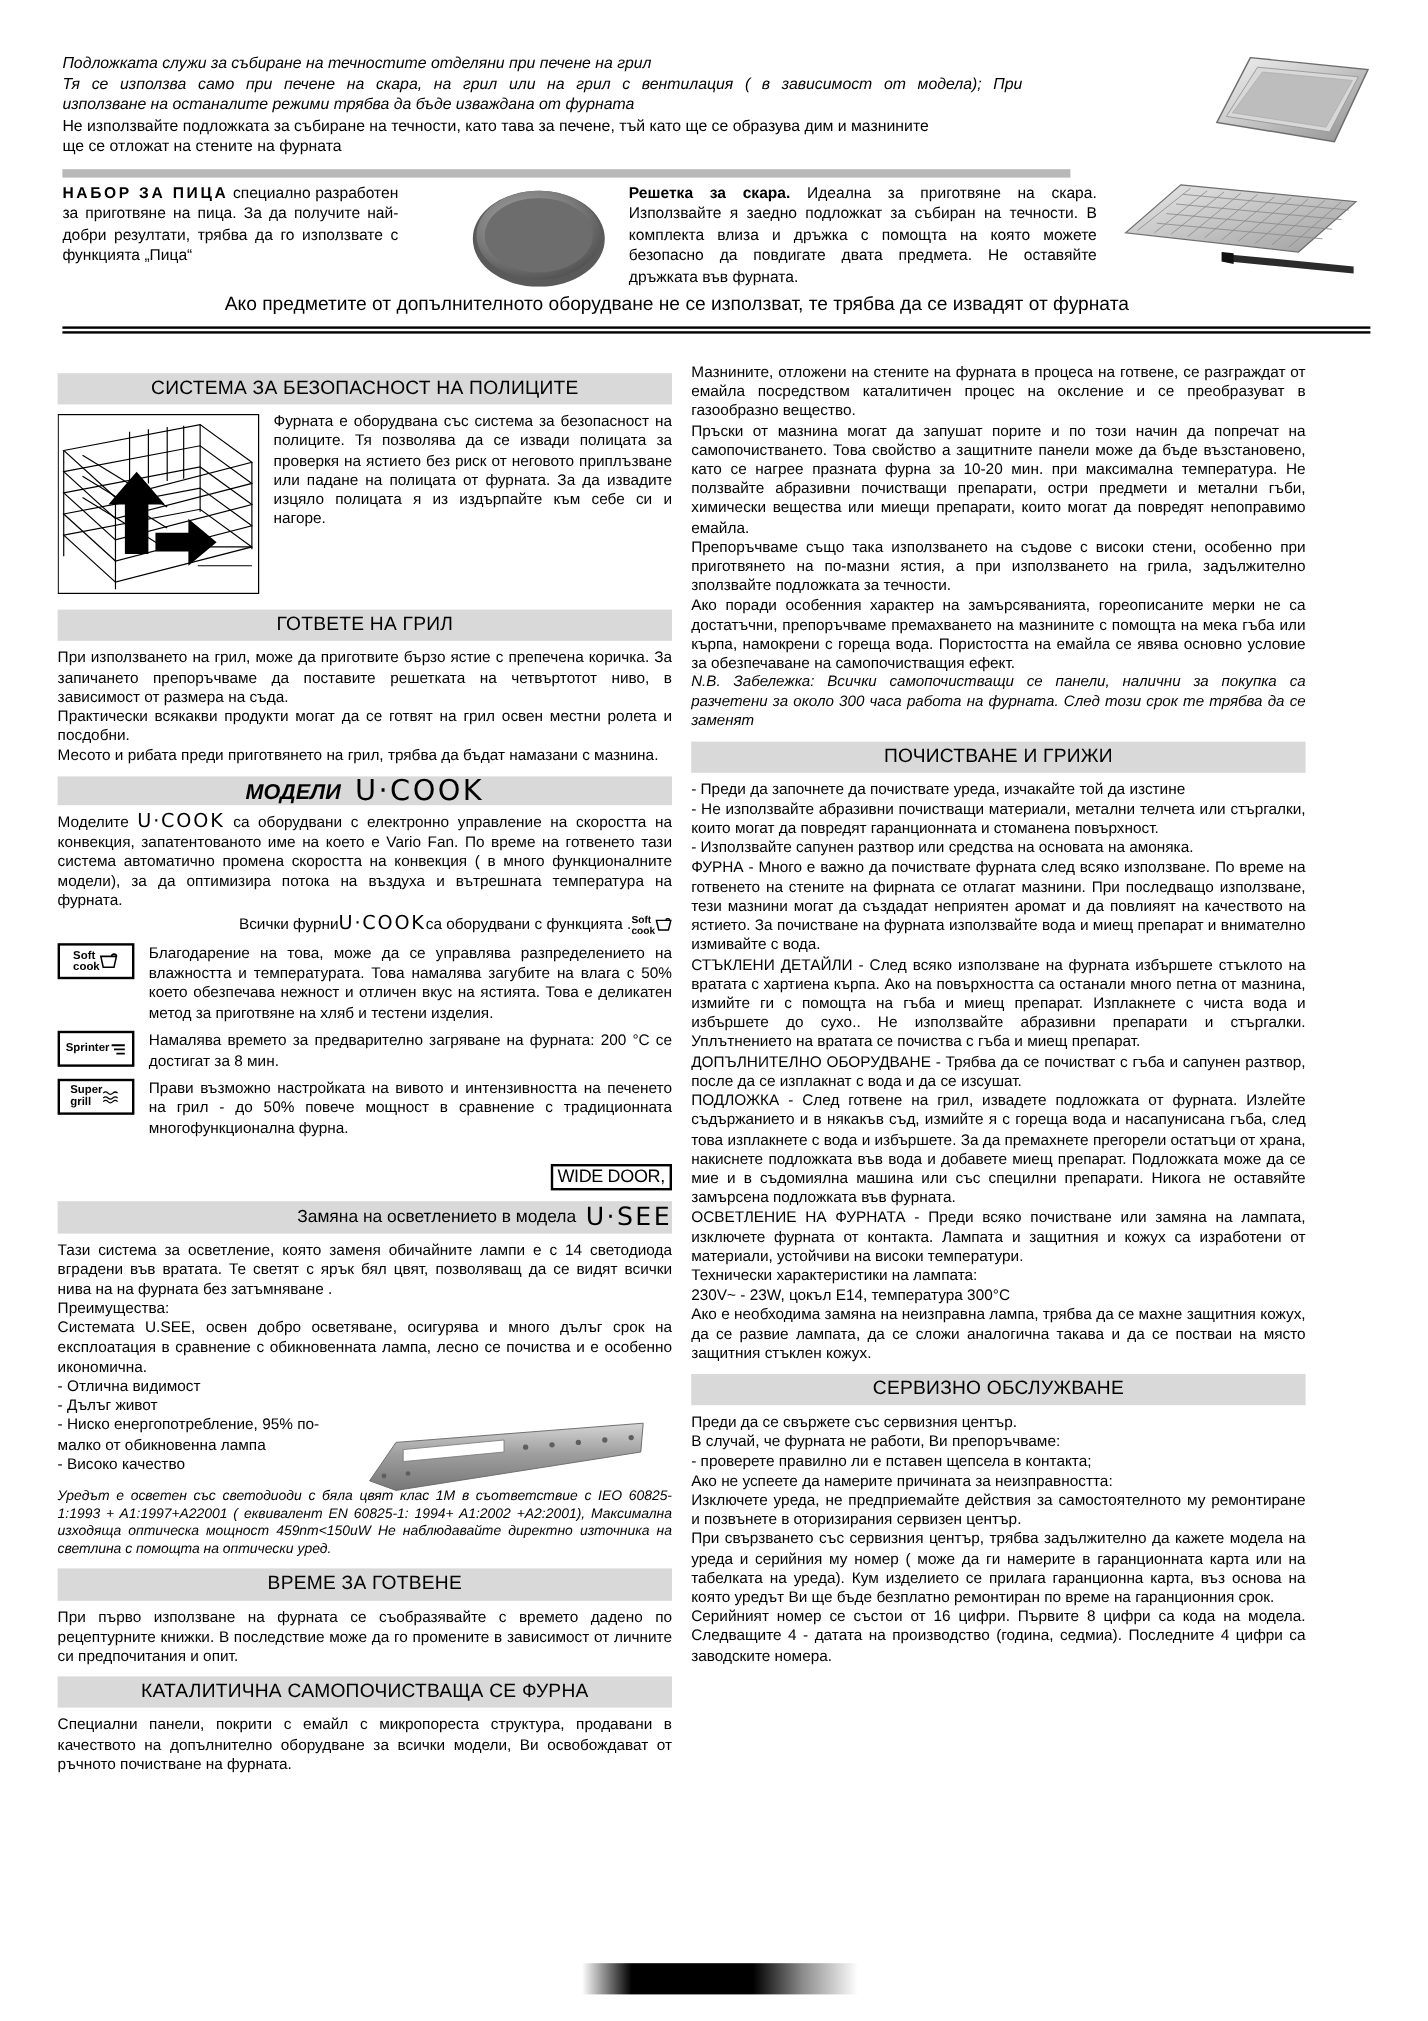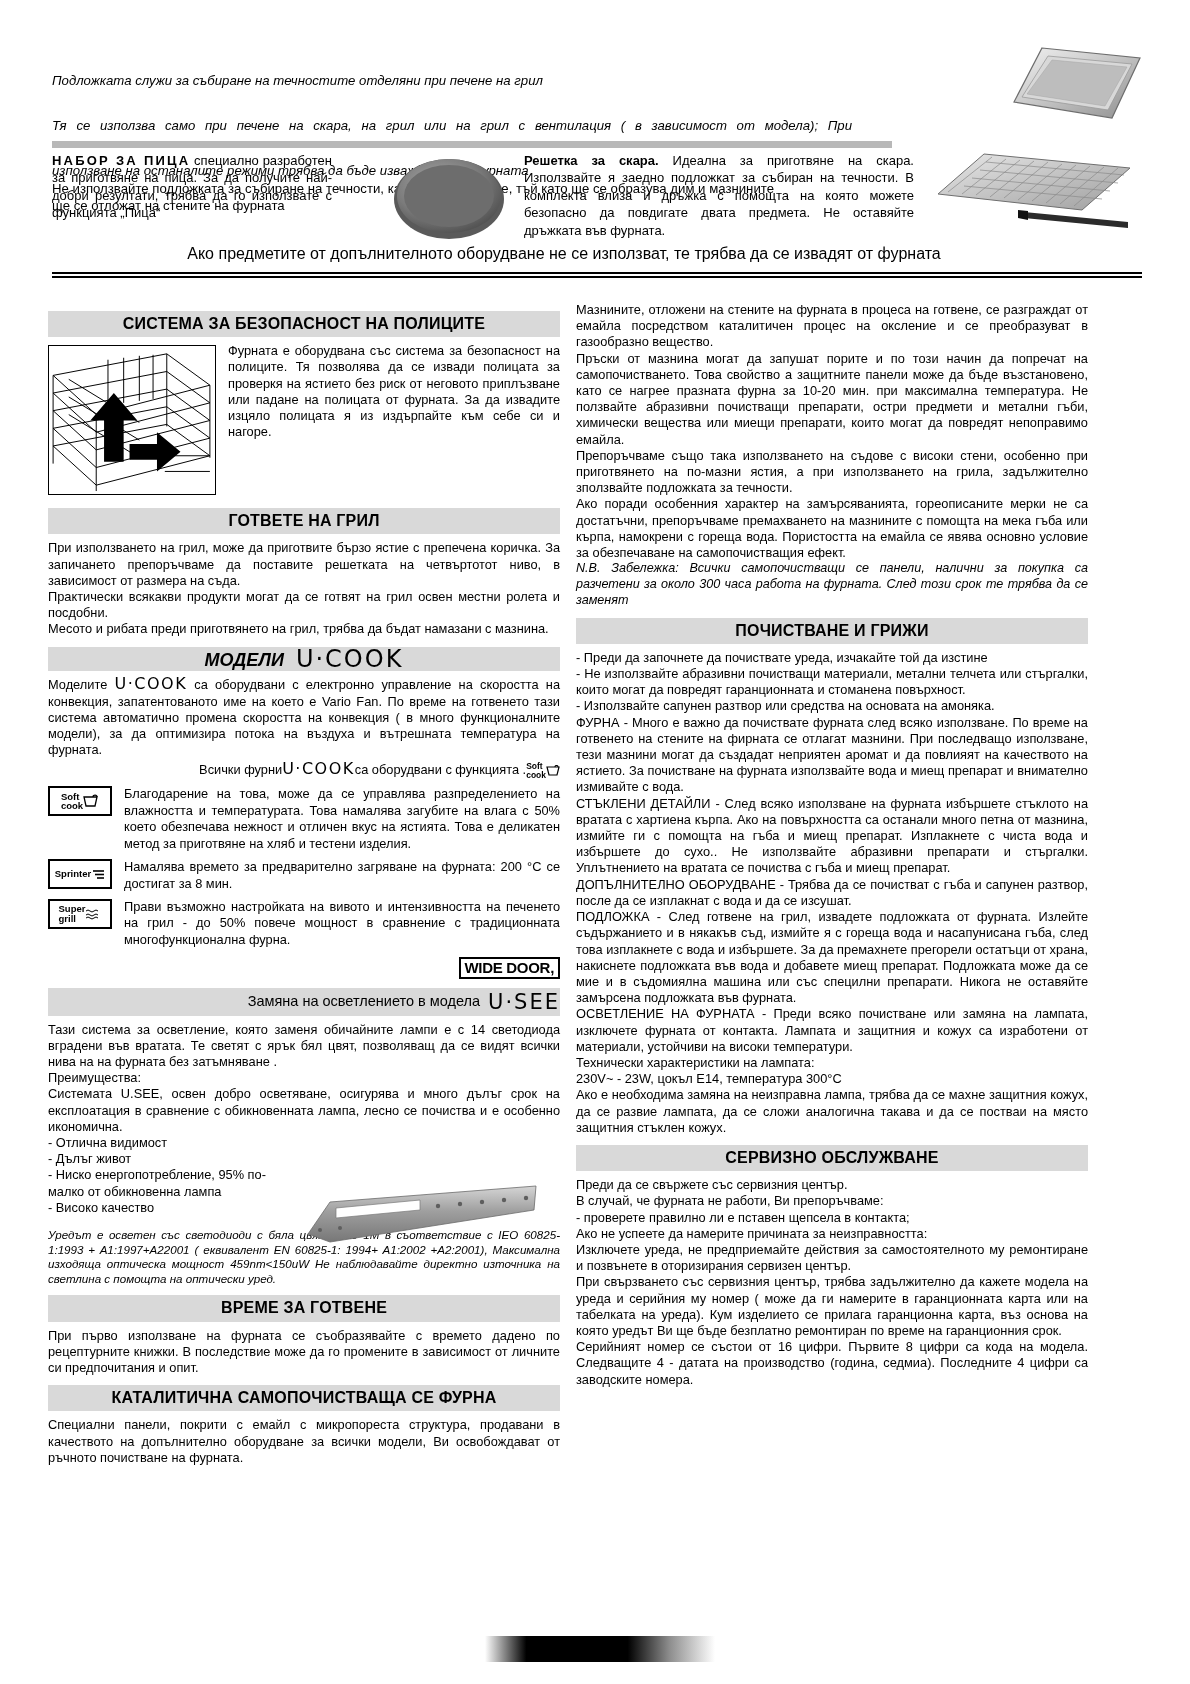--- a/index.html
+++ b/index.html
@@ -31,21 +31,20 @@
     width: 1090px;
   }
   .intro-text {
     font-size: 13.2px;
     line-height: 17.2px;
     text-align: justify;
     width: 800px;
   }
   .intro-text .ital {
     font-style: italic;
-    margin-top: 28px;
   }
   .intro-line { display: block; }
   .jline {
     display: block;
     text-align: justify;
     text-align-last: justify;
     white-space: nowrap;
   }
 
   
@@ -140,21 +139,21 @@
     width: 512px;
     font-size: 12.8px;
     line-height: 16.2px;
   }
   .col-left { left: 48px; }
   .col-right { left: 576px; }
 
   .sec-head {
     background: #d9d9d9;
     text-align: center;
-    font-weight: bold;
+    font-weight: normal;
     font-size: 16px;
     padding: 5px 0 5px 0;
     margin: 9px 0 6px 0;
     letter-spacing: 0.2px;
   }
   p {
     margin: 0 0 0 0;
     text-align: justify;
   }
   p.nj { text-align: left; }
@@ -459,21 +458,21 @@
             <g stroke="#000" stroke-width="1" fill="none">
               <path d="M1,4 q2,-2 4,0 t4,0 t4,0"></path>
               <path d="M1,8 q2,-2 4,0 t4,0 t4,0"></path>
               <path d="M1,11 q2,-2 4,0 t4,0 t4,0"></path>
             </g>
           </svg>
       </div>
       <div class="feat-text">Прави възможно настройката на вивото и интензивността на печенето на грил - до 50% повече мощност в сравнение с традиционната многофункционална фурна.</div>
     </div>
 
-    <p class="right-align" style="margin-top:9px;font-weight:bold;"><span class="widedoor">WIDE DOOR,</span></p>
+    <p class="right-align" style="margin-top:22px;"><span class="widedoor">WIDE DOOR,</span></p>
 
     <div class="usee-head">
       <span>Замяна на осветлението в модела</span><span class="lg logo-ucook">U·SEE</span>
     </div>
 
     <p>Тази система за осветление, която заменя обичайните лампи е с 14 светодиода вградени във вратата. Те светят с ярък бял цвят, позволяващ да се видят всички нива на на фурната без затъмняване .</p>
     <p class="nj">Преимущества:</p>
     <p>Системата U.SEE, освен добро осветяване, осигурява и много дълъг срок на експлоатация в сравнение с обикновенната лампа, лесно се почиства и е особенно икономична.</p>
     <p class="nj">- Отлична видимост</p>
     <p class="nj">- Дълъг живот</p>

